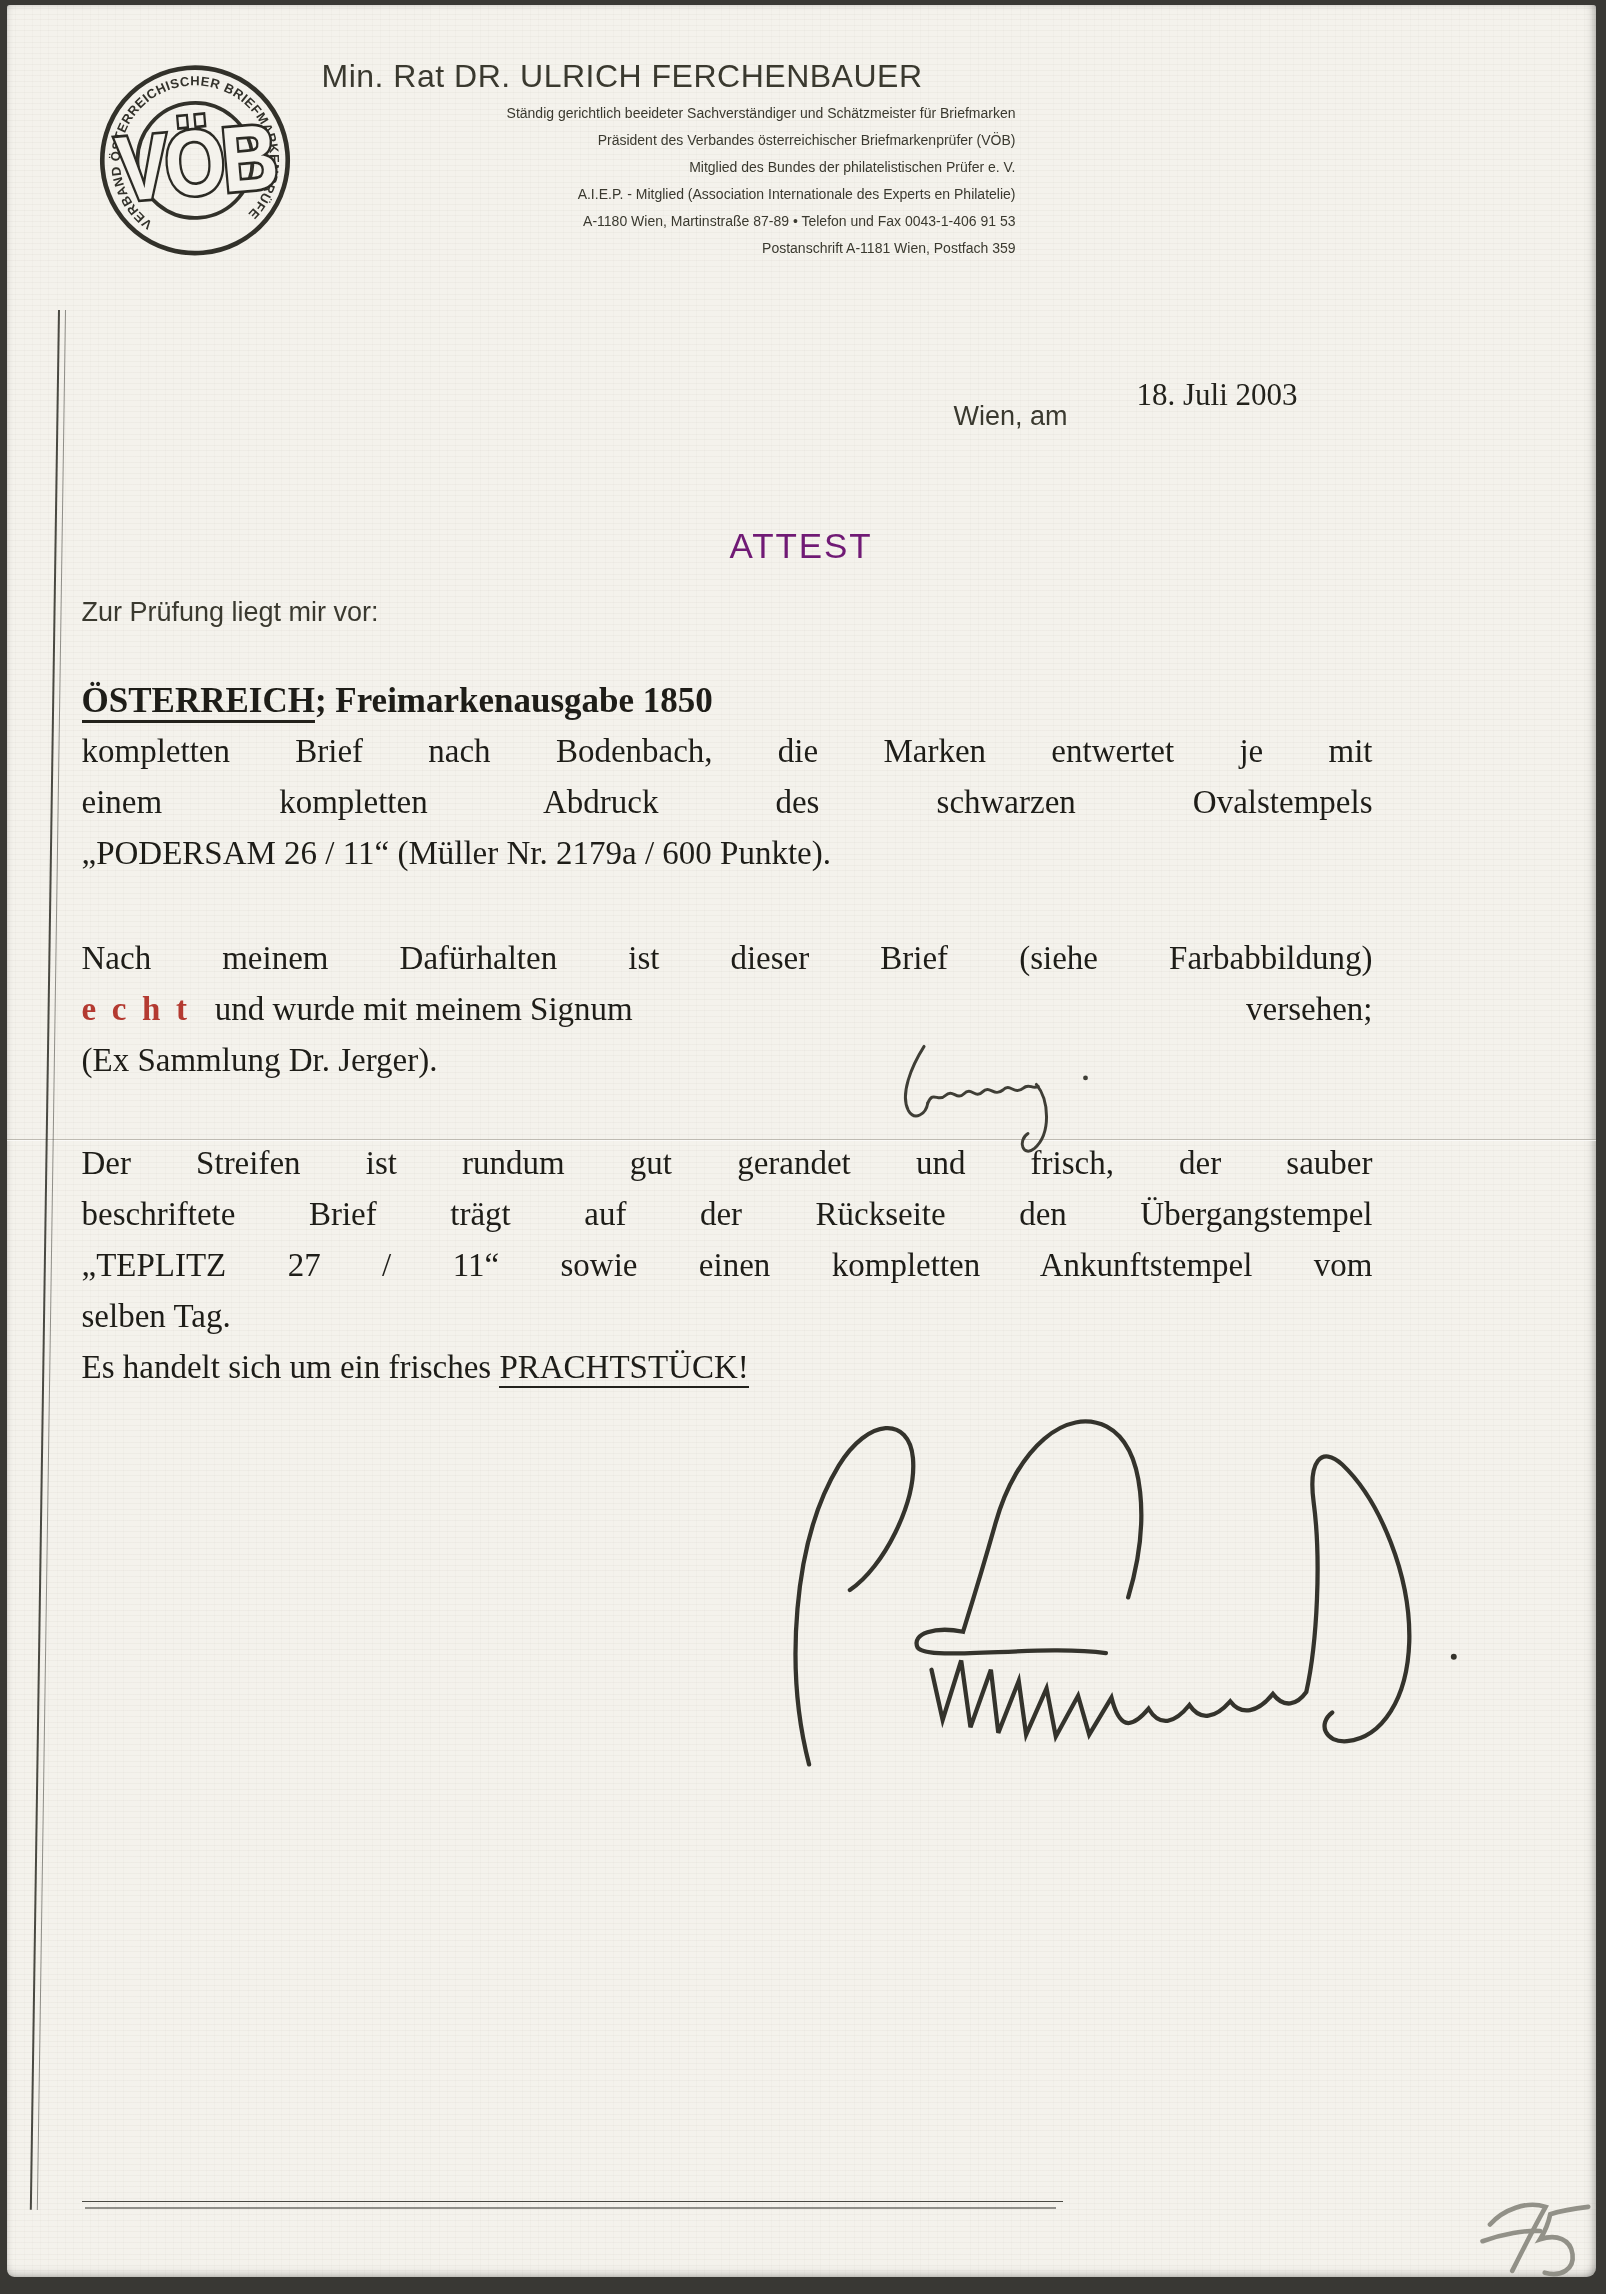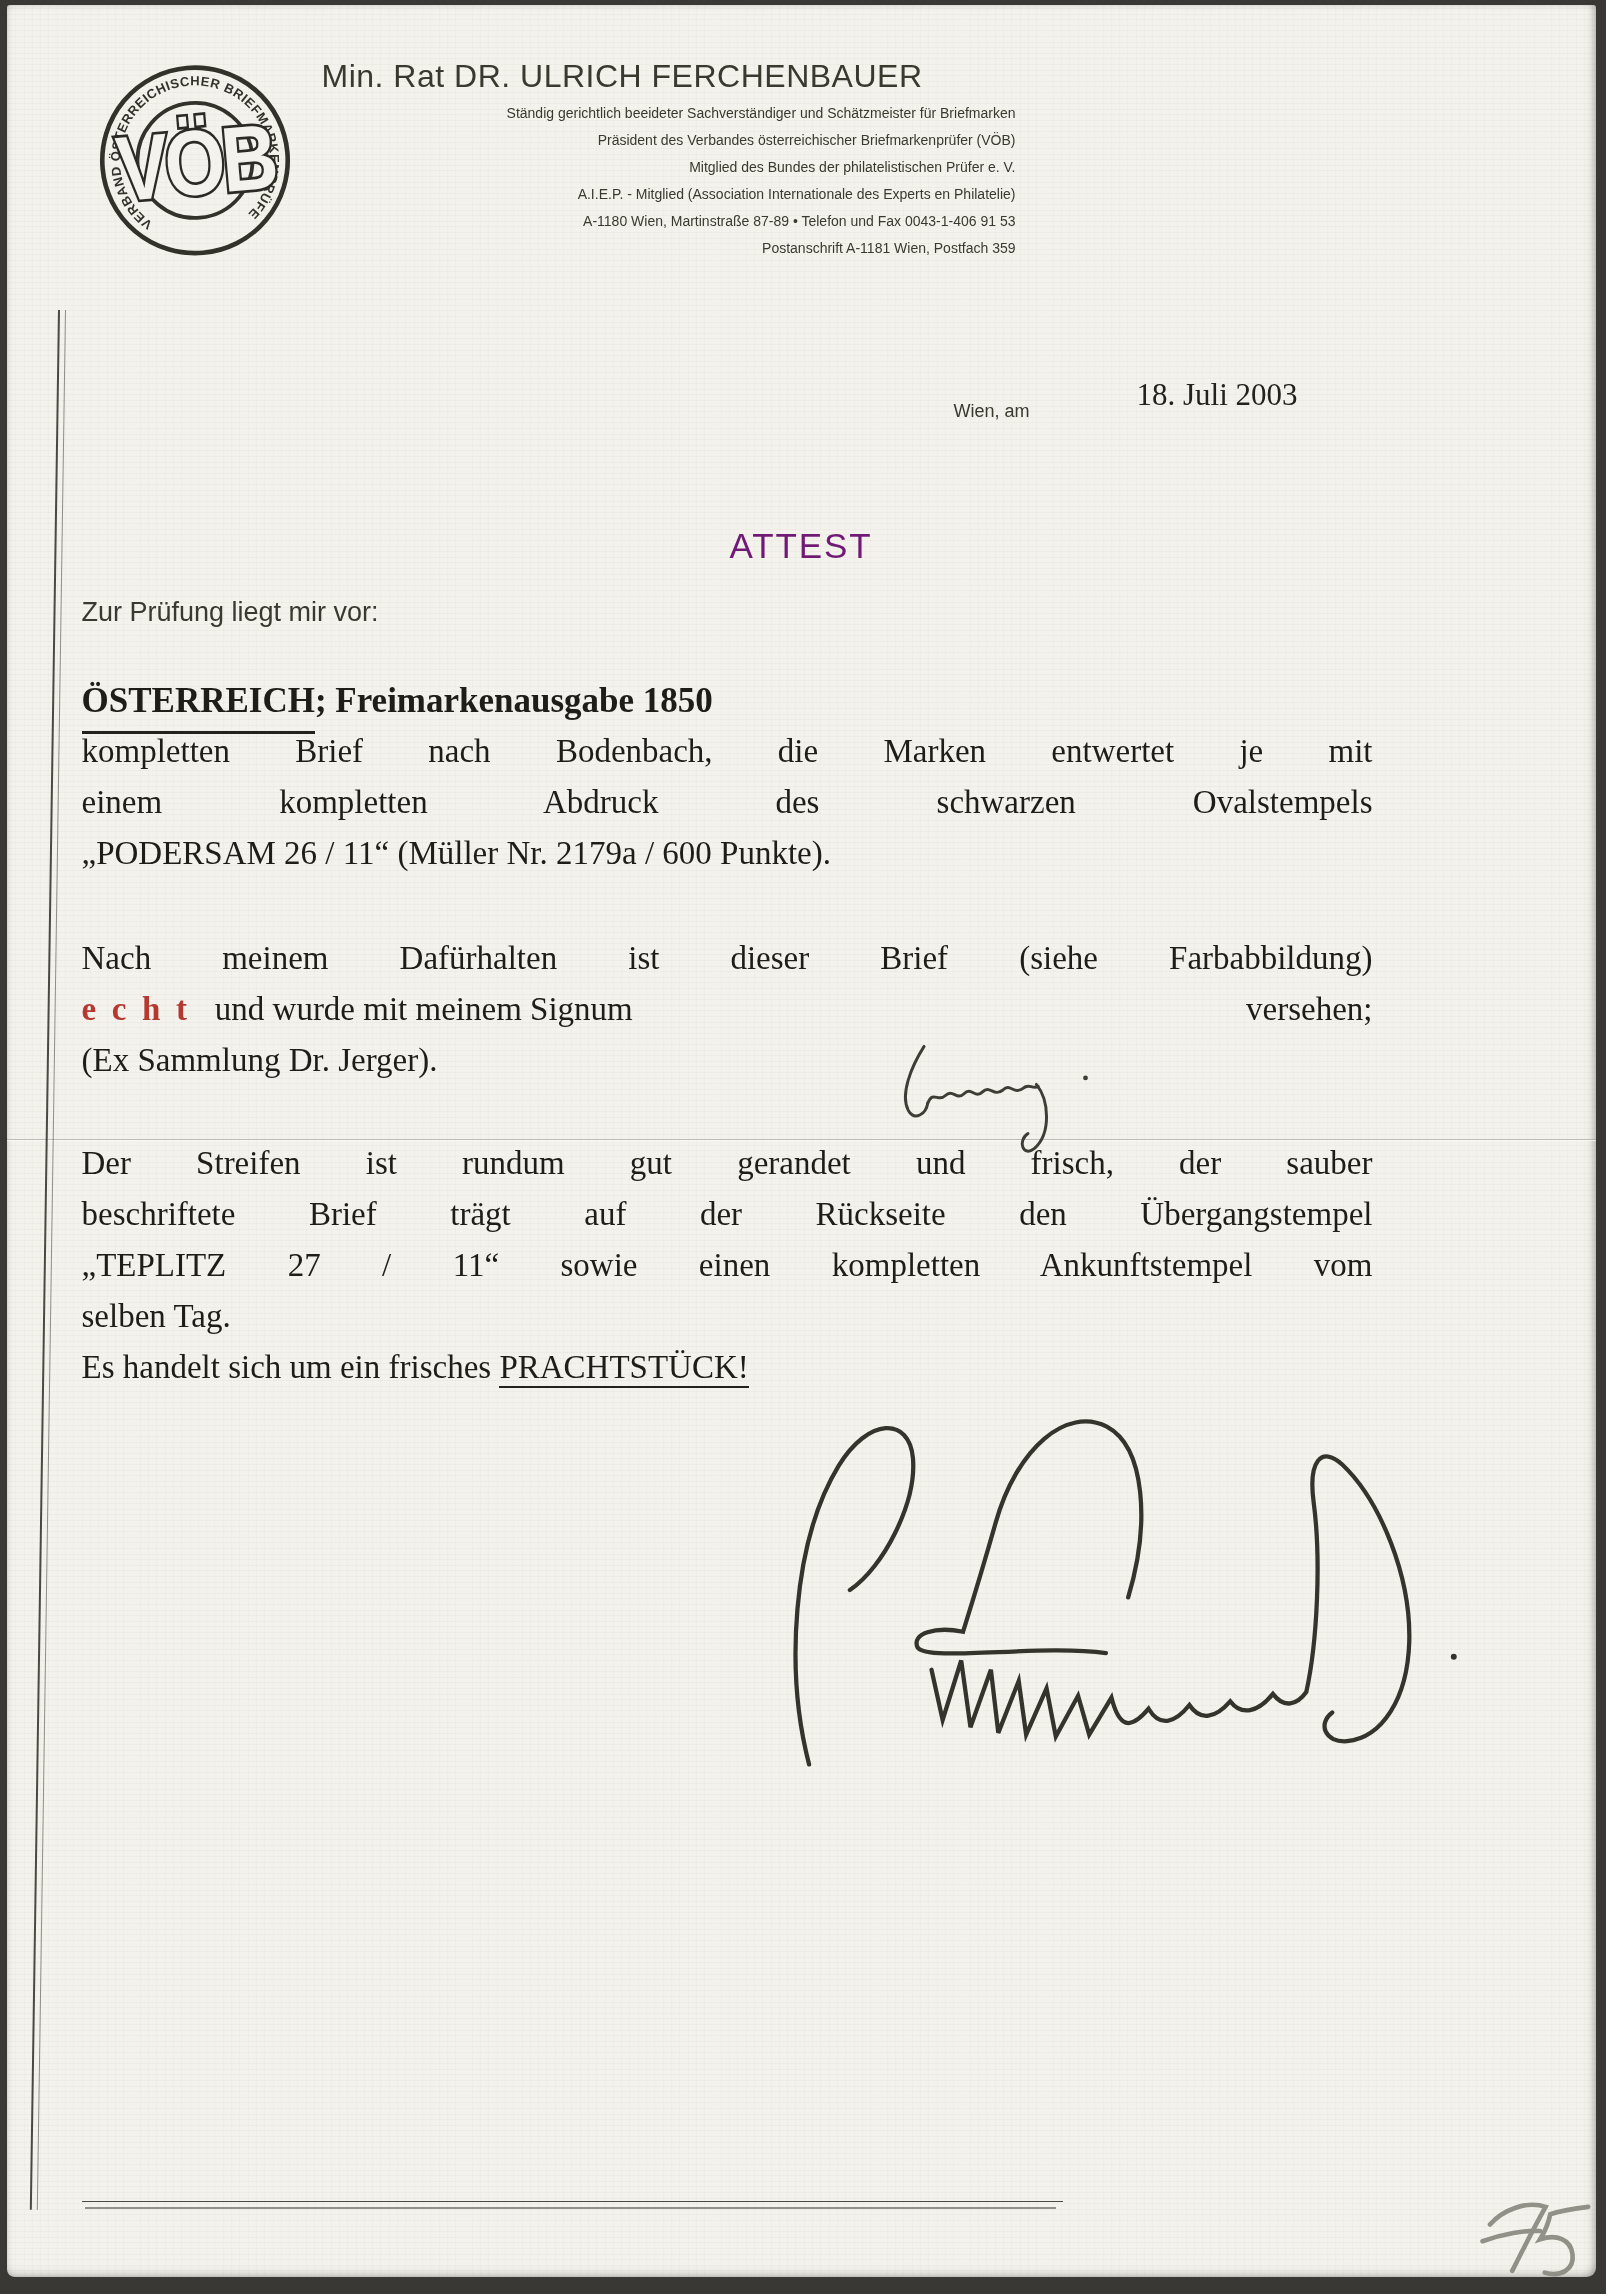--- a/index.html
+++ b/index.html
@@ -13,35 +13,35 @@
   .paper::before{content:"";position:absolute;inset:0;border-radius:inherit;pointer-events:none;
          background:repeating-linear-gradient(0deg,rgba(120,112,96,.045) 0 0.9px,transparent 0.9px 5.6px),
                     repeating-linear-gradient(90deg,rgba(120,112,96,.028) 0 0.9px,transparent 0.9px 8.3px);}
   
   .logo{position:absolute;left:86px;top:49px;width:204px;height:211px;}
   .lh-name{position:absolute;left:263px;top:53px;width:705px;text-align:center;
            font-size:32px;color:#3a392f;letter-spacing:0.5px;white-space:nowrap;}
   .lh-lines{position:absolute;left:211px;top:95px;width:798px;text-align:right;
             font-size:14px;line-height:27px;color:#3a392f;}
   
-  .date-place{position:absolute;left:947px;top:396px;font-size:18px;color:#3a392f;}
+  .date-place{position:absolute;left:947px;top:396px;font-size:27px;color:#3a392f;}
   .date-value{position:absolute;left:1130px;top:372px;font-family:"Liberation Serif",serif;
               font-size:31px;color:#23221c;}
   
   .attest{position:absolute;left:0;top:521px;width:1589px;text-align:center;
           font-size:35px;letter-spacing:1.9px;color:#701a75;}
   .intro{position:absolute;left:75px;top:592px;font-size:27px;color:#3a392f;}
   
   .body{position:absolute;left:75px;top:670px;width:1291px;
         font-family:"Liberation Serif",serif;font-size:33px;line-height:51px;color:#1e1d18;}
   .line{min-height:51px;}
   .just{text-align:justify;text-align-last:justify;}
   .bold{font-weight:bold;}
   .head{font-size:35px;}
-  .u-thick{border-bottom:3.7px solid #23221c;padding-bottom:11px;}
+  .u-thick{border-bottom:3.7px solid #23221c;padding-bottom:0;}
   .u-med{border-bottom:2.8px solid #23221c;padding-bottom:1.9px;}
   .gap1{height:54px;}
   .gap2{height:52px;}
   .echt-line{display:flex;justify-content:space-between;}
   .echt{color:#b43a31;font-weight:bold;letter-spacing:3.7px;margin-right:24px;}
   
   .crease{position:absolute;left:0;top:1134px;width:1589px;height:2.8px;pointer-events:none;
           background:linear-gradient(180deg,rgba(150,146,136,.55) 0 0.9px,rgba(255,255,255,.65) 0.9px 2.8px);}
   .rule-v{position:absolute;left:51px;top:305px;width:9.3px;height:1900px;
           transform:rotate(0.85deg);transform-origin:top left;}

